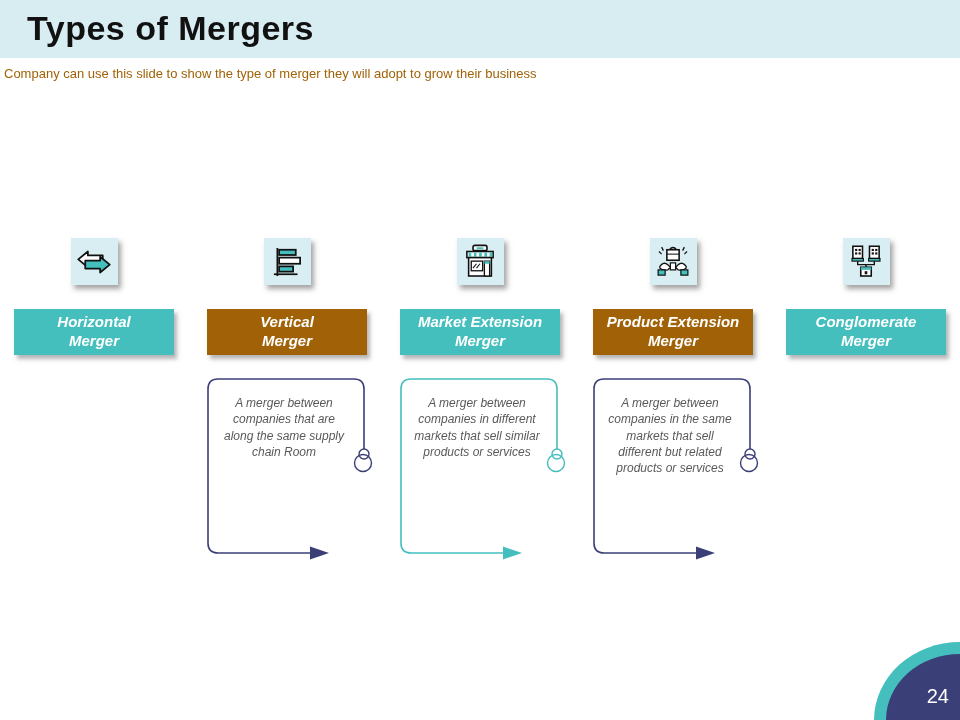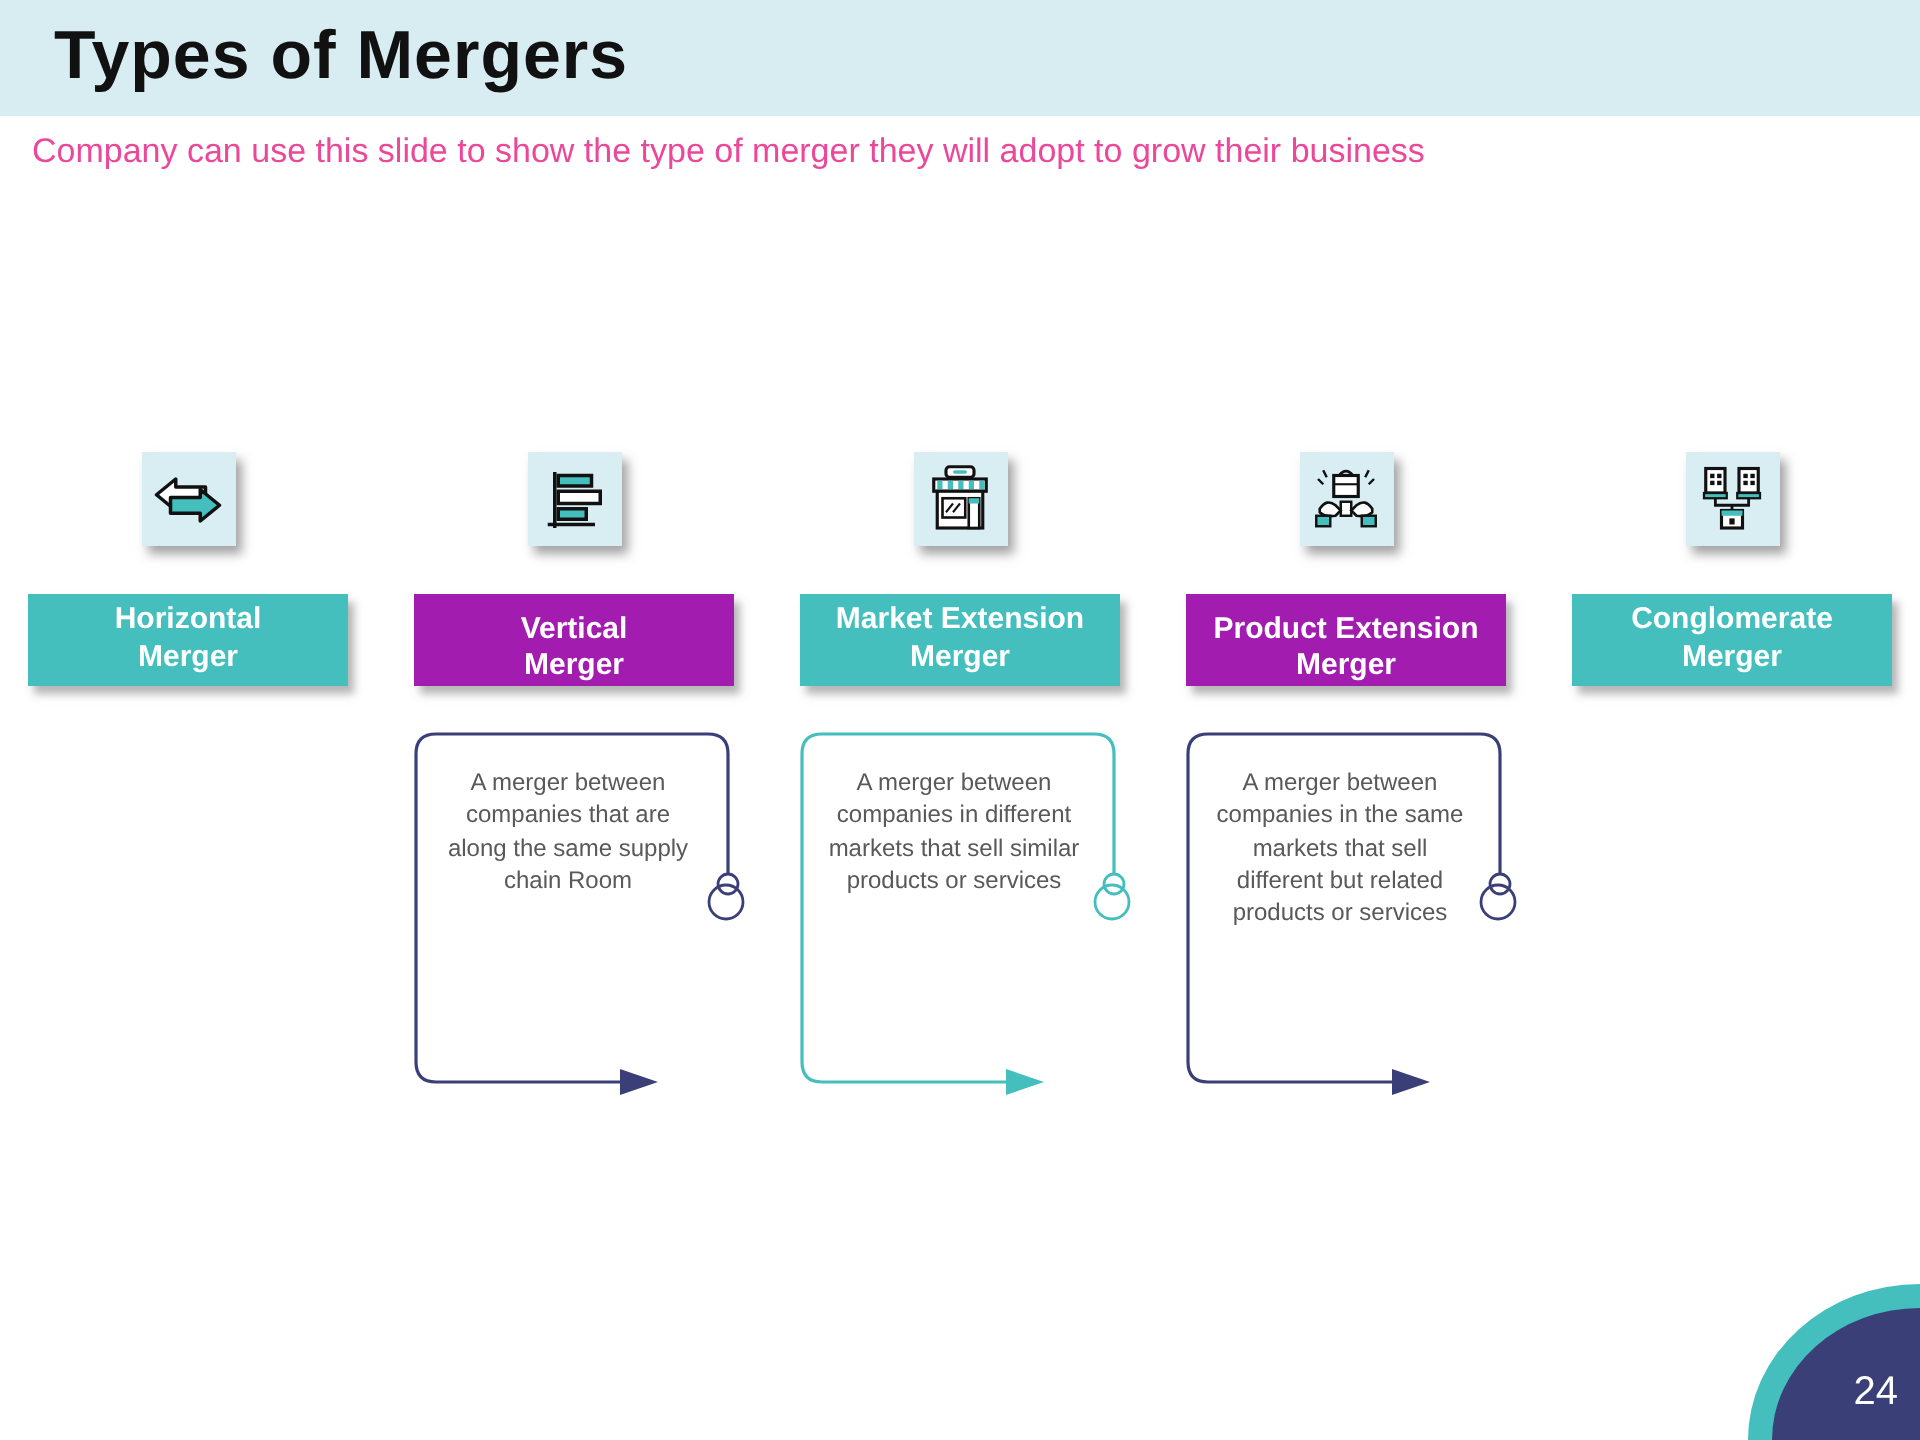--- a/index.html
+++ b/index.html
@@ -8,41 +8,41 @@
     position:relative; width:960px; height:720px; background:#ffffff; overflow:hidden;
   }
   .header-strip {
     position:absolute; top:0; left:0; width:960px; height:58px; background:#d8edf2;
   }
   .slide-title {
     position:absolute; left:27px; top:9px; font-size:34px; font-weight:800;
     color:#111111; letter-spacing:0.5px;
   }
   .slide-subtitle {
-    position:absolute; left:16px; top:66px; font-size:17px; color:#ec4899;
+    position:absolute; left:4px; top:66px; font-size:13px; color:#a16207;
   }
   .columns {
-    position:absolute; left:14px; top:226px; width:932px;
-    display:flex; justify-content:space-between;
+    position:absolute; left:14px; top:238px; width:932px;
+    display:flex; justify-content:space-between;font-style:italic;
   }
   .column { width:160px; display:flex; flex-direction:column; align-items:center; }
   .icon-box {
     width:47px; height:47px; background:#d9eef3;
     box-shadow:3px 4px 5px rgba(90,90,90,0.55);
     display:flex; align-items:center; justify-content:center;
     margin-bottom:24px;
   }
   .title-box {
     width:160px; height:46px; display:flex; align-items:center; justify-content:center;
     text-align:center; color:#ffffff; font-weight:bold; font-size:15px; line-height:1.25;
     box-shadow:3px 4px 4px rgba(110,110,110,0.5);
     margin-bottom:22px;
   }
   .accent-teal .title-box { background:#45bebe; }
-  .accent-navy .title-box { background:#a21caf;align-items:flex-end; }
+  .accent-navy .title-box { background:#a16207; }
   .accent-teal .desc-svg { color:#45bebe; }
   .accent-navy .desc-svg { color:#3b3f77; }
   .desc { position:relative; width:160px; height:192px; }
   .desc-svg { position:absolute; left:0; top:0; }
   .desc-text {
     position:absolute; top:18px; left:14px; width:126px;
     font-size:12px; line-height:1.36; color:#595959; text-align:center;
   }
   .corner-arc {
     position:absolute; right:0; bottom:0; width:86px; height:78px;

